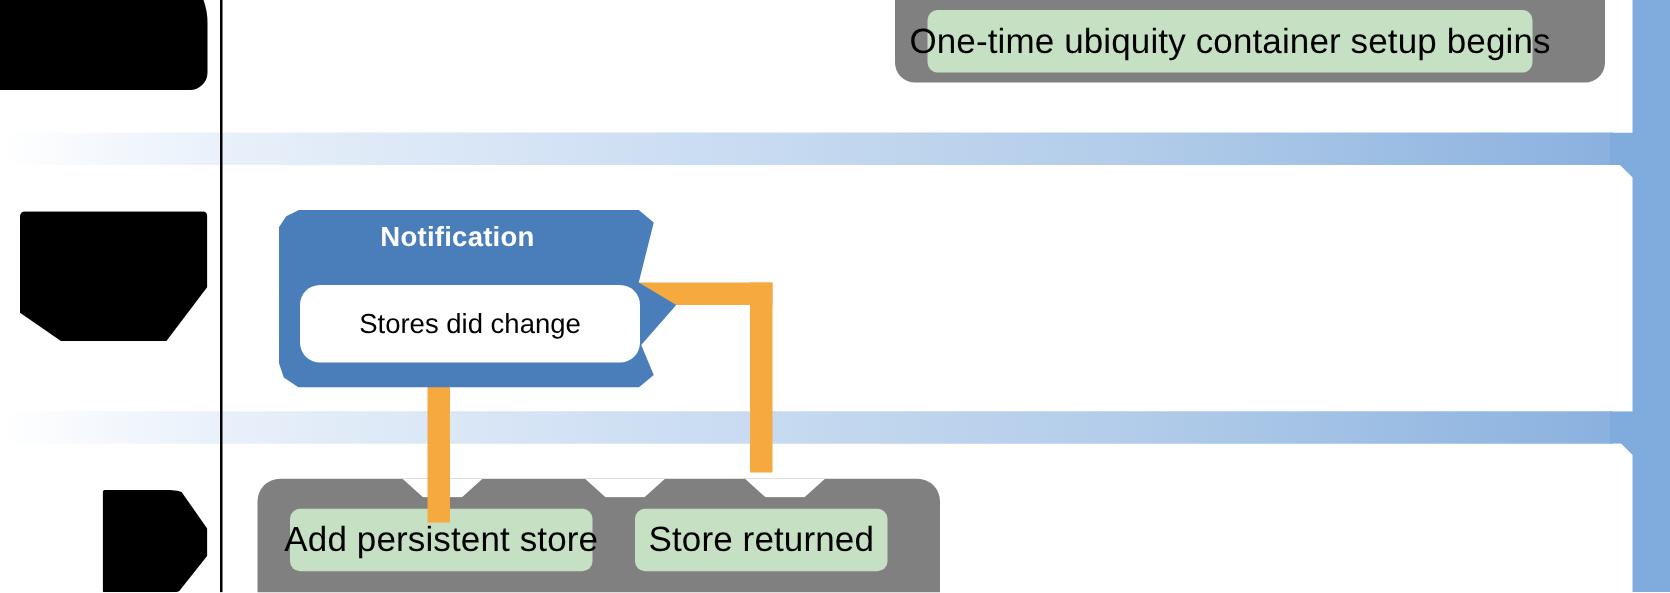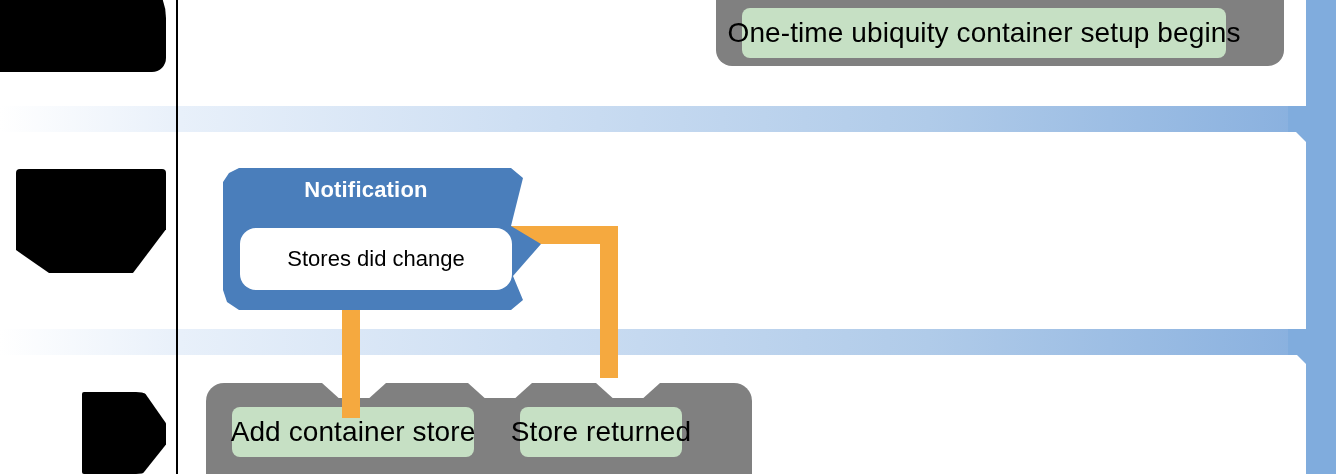--- a/index.html
+++ b/index.html
@@ -164,23 +164,23 @@
     width: 484px;
     height: 50px;
   }
   #chip-add-persistent-store {
     left: 232px;
     top: 407px;
     width: 242px;
     height: 50px;
   }
   #chip-store-returned {
-    left: 520px;
+    left: 508px;
     top: 407px;
-    width: 162px;
+    width: 202px;
     height: 50px;
   }
 
   
   #notification-callout {
     position: absolute;
     left: 203px;
     top: 168px;
     width: 318px;
     height: 166px;
@@ -290,21 +290,21 @@
 
   <div class="phase-shell" id="phase-shell-setup"></div>
 
   <div class="phase-shell" id="phase-shell-stores"></div>
   <div class="phase-shell-dip" id="phase-shell-dip-a"></div>
   <div class="phase-shell-dip" id="phase-shell-dip-b"></div>
   <div class="phase-shell-dip" id="phase-shell-dip-c"></div>
 
   <div class="action-chip" id="chip-setup-begins">One-time ubiquity container setup begins</div>
 
-  <div class="action-chip" id="chip-add-persistent-store">Add container store</div>
+  <div class="action-chip" id="chip-add-persistent-store">Add persistent store</div>
 
   <div class="action-chip" id="chip-store-returned">Store returned</div>
 
   <div class="flow-orange" id="arrow-store-to-notification-shaft"></div>
   <div id="arrow-store-to-notification-head"></div>
 
   <div class="flow-orange" id="arrow-notification-to-store-horizontal"></div>
   <div class="flow-orange" id="arrow-notification-to-store-vertical"></div>
   <div id="arrow-notification-to-store-head"></div>
 

